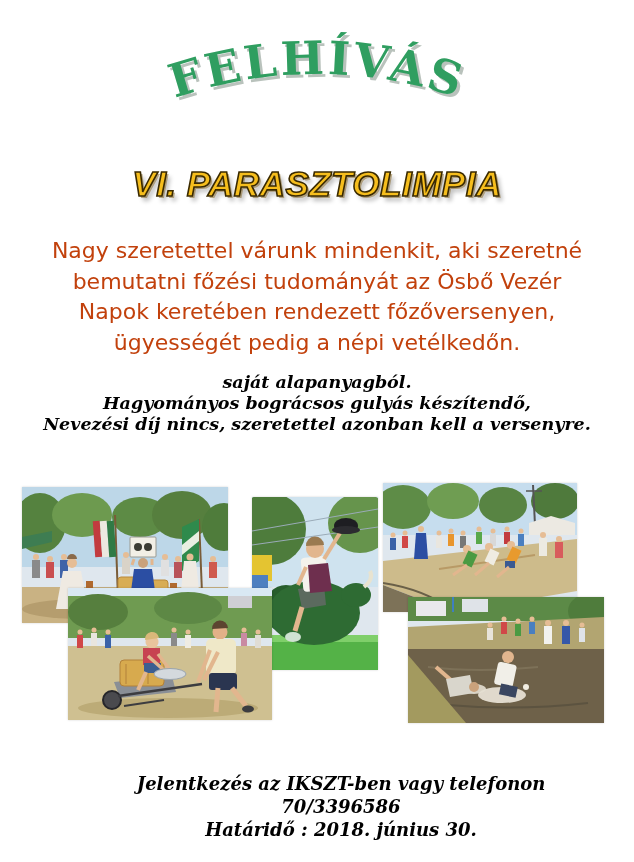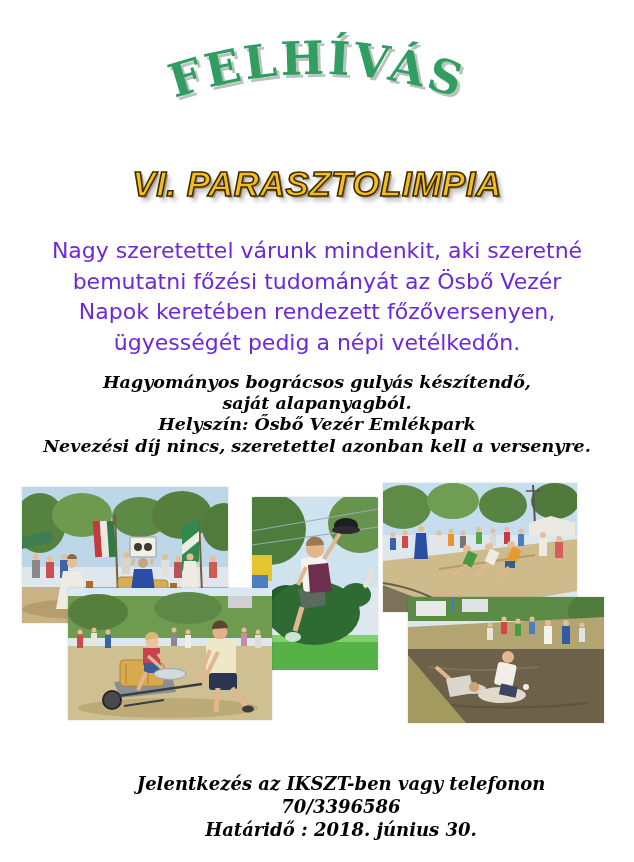--- a/index.html
+++ b/index.html
@@ -24,21 +24,21 @@
     -webkit-text-stroke:1.6px #3a2a00;
     text-shadow:2px 2px 0 rgba(120,85,10,0.45), 4px 5px 4px rgba(0,0,0,0.25);
     white-space:nowrap;
   }
   #title1{top:124px;}
   #title2{top:164px;}
   
   .intro{
     position:absolute;top:236px;left:17px;width:600px;
     font-family:"DejaVu Sans",sans-serif;font-size:22px;line-height:30.5px;
-    color:#6d28d9;text-align:center;white-space:pre-line;font-weight:500;
+    color:#c2410c;text-align:center;white-space:pre-line;font-weight:500;
   }
   
   .scriptline{
     font-family:"DejaVu Serif","Liberation Serif",serif;
     font-style:italic;font-weight:bold;color:#000;
     text-align:center;white-space:nowrap;
   }
   .details{position:absolute;top:372px;left:0;width:634px;}
   .details .scriptline{font-size:17.5px;line-height:21.2px;}
   .footer{position:absolute;top:772px;left:0;width:634px;padding-left:24px;}
@@ -66,23 +66,22 @@
   </svg>
 
   <div id="title2" class="wordart">VI. PARASZTOLIMPIA</div>
 
   <div class="intro">Nagy szeretettel várunk mindenkit, aki szeretné
 bemutatni főzési tudományát az Ösbő Vezér
 Napok keretében rendezett főzőversenyen,
 ügyességét pedig a népi vetélkedőn.</div>
 
   <div class="details">
+    <div class="scriptline">saját alapanyagból.</div>
     <div class="scriptline">Hagyományos bográcsos gulyás készítendő,</div>
-    <div class="scriptline">saját alapanyagból.</div>
-    <div class="scriptline">Helyszín: Ősbő Vezér Emlékpark</div>
     <div class="scriptline">Nevezési díj nincs, szeretettel azonban kell a versenyre.</div>
   </div>
 
   <div>
 
     <div id="ph-flag" class="photo">
       <svg viewBox="0 0 206 136" preserveAspectRatio="none">
         <rect x="0" y="0" width="206" height="80" fill="#bdd7e8"></rect>
         <ellipse cx="18" cy="36" rx="26" ry="30" fill="#55823f"></ellipse>
         <ellipse cx="60" cy="28" rx="30" ry="22" fill="#6d9a4f"></ellipse>

